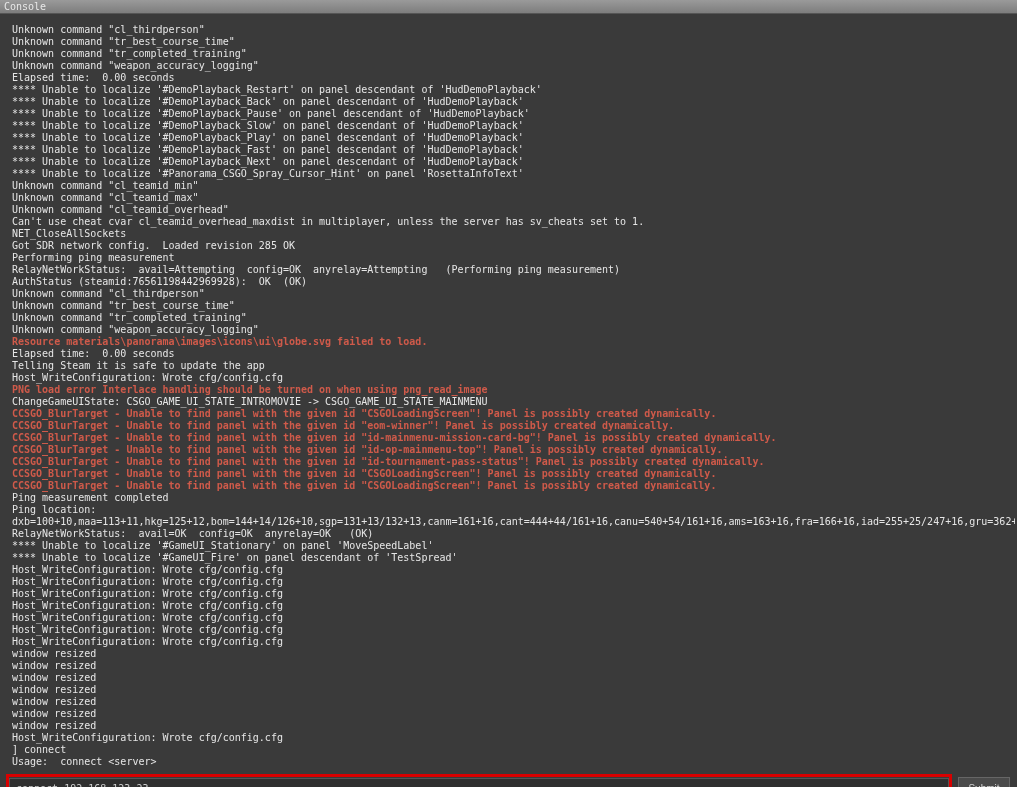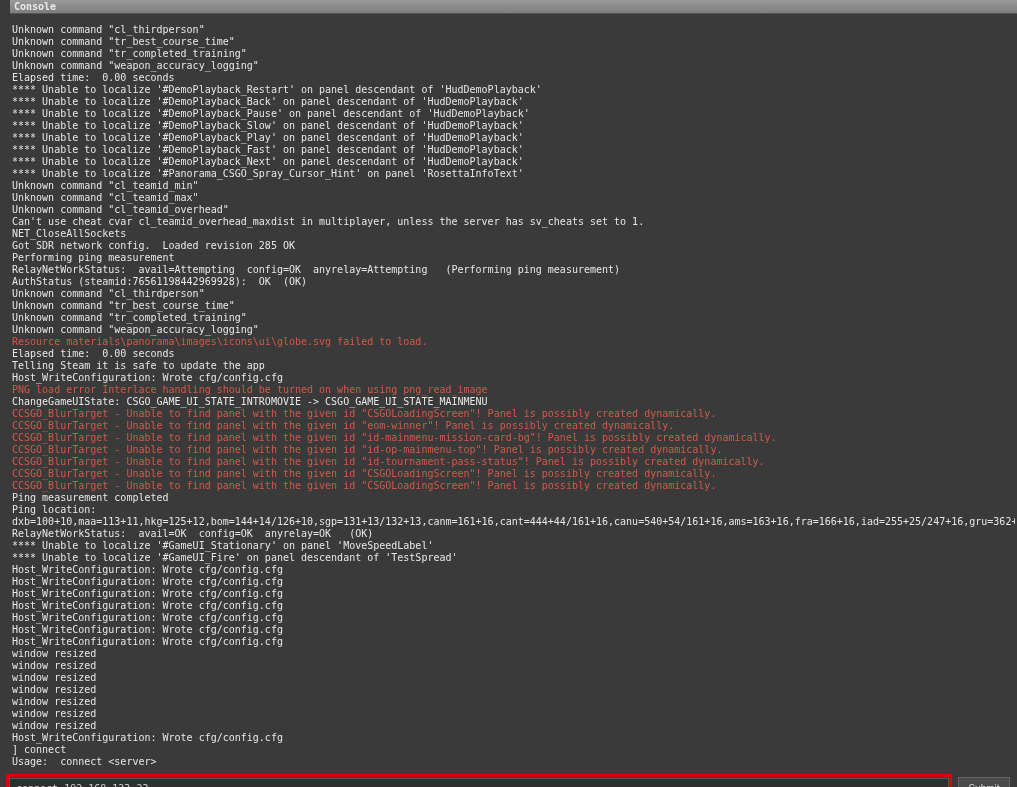--- a/index.html
+++ b/index.html
@@ -10,42 +10,41 @@
     display: flex;
     flex-direction: column;
     background: #3a3a3a;
   }
   .titlebar {
     height: 16px;
     background: linear-gradient(to bottom, #9a9a9a, #7d7d7d);
     padding: 1px 4px;
     font-size: 10px;
     color: #e8e8e8;
-    font-weight: bold;
+    font-weight: normal;
     border-bottom: 1px solid #555;
-    margin-left: 10px;
   }
   .body {
     flex: 1;
     display: flex;
     flex-direction: column;
     padding: 2px 2px 4px 2px;
     background: #3a3a3a;
   }
   .log {
     flex: 1;
     background: #3a3a3a;
     color: #e6e6e6;
     font-size: 10px;
     line-height: 12px;
     padding: 8px 10px 4px 10px;
     white-space: pre;
     overflow: hidden;
   }
-  .log .warn { color: #cf5a4a; }
+  .log .warn { color: #cf5a4a; font-weight: bold; }
   .input-row {
     display: flex;
     align-items: center;
     gap: 6px;
     padding: 2px 4px 0 4px;
   }
   .highlight-box {
     border: 3px solid #d90000;
     padding: 0;
     display: inline-block;

